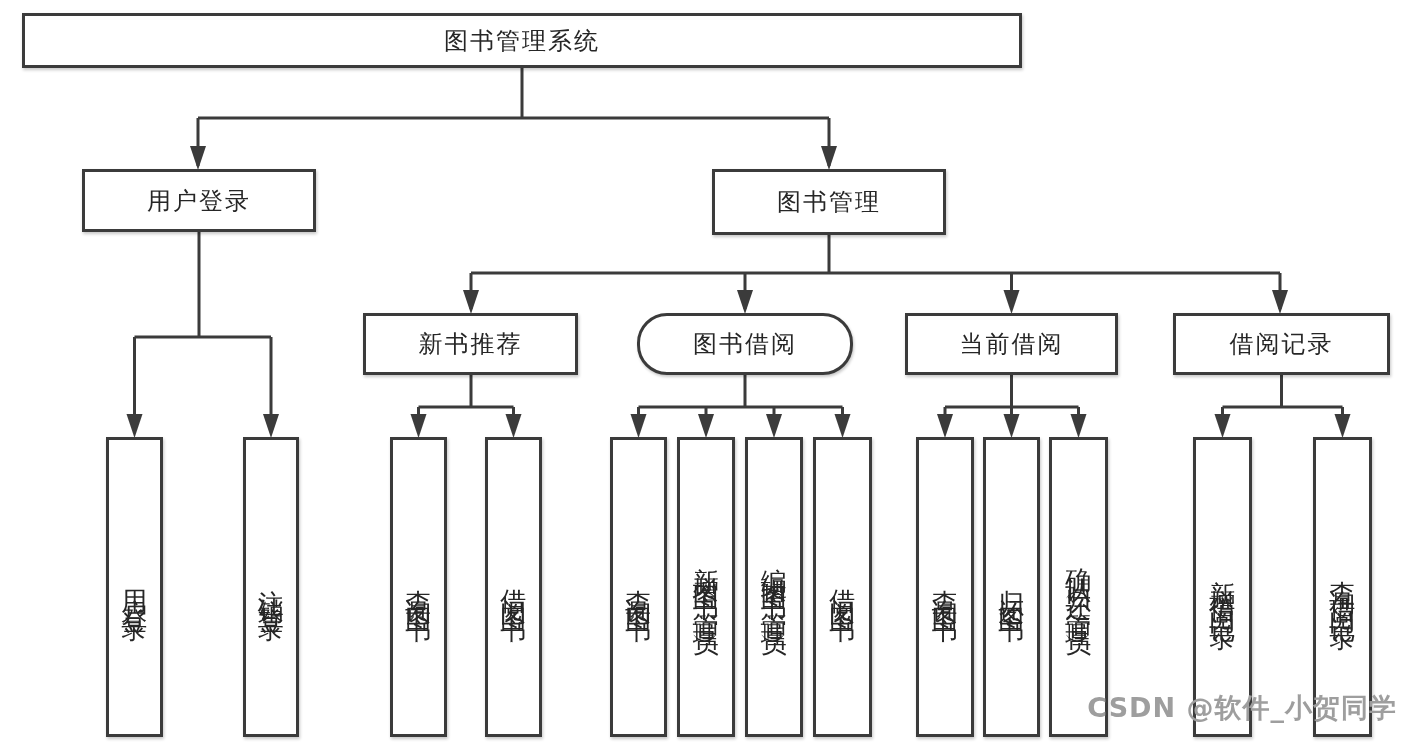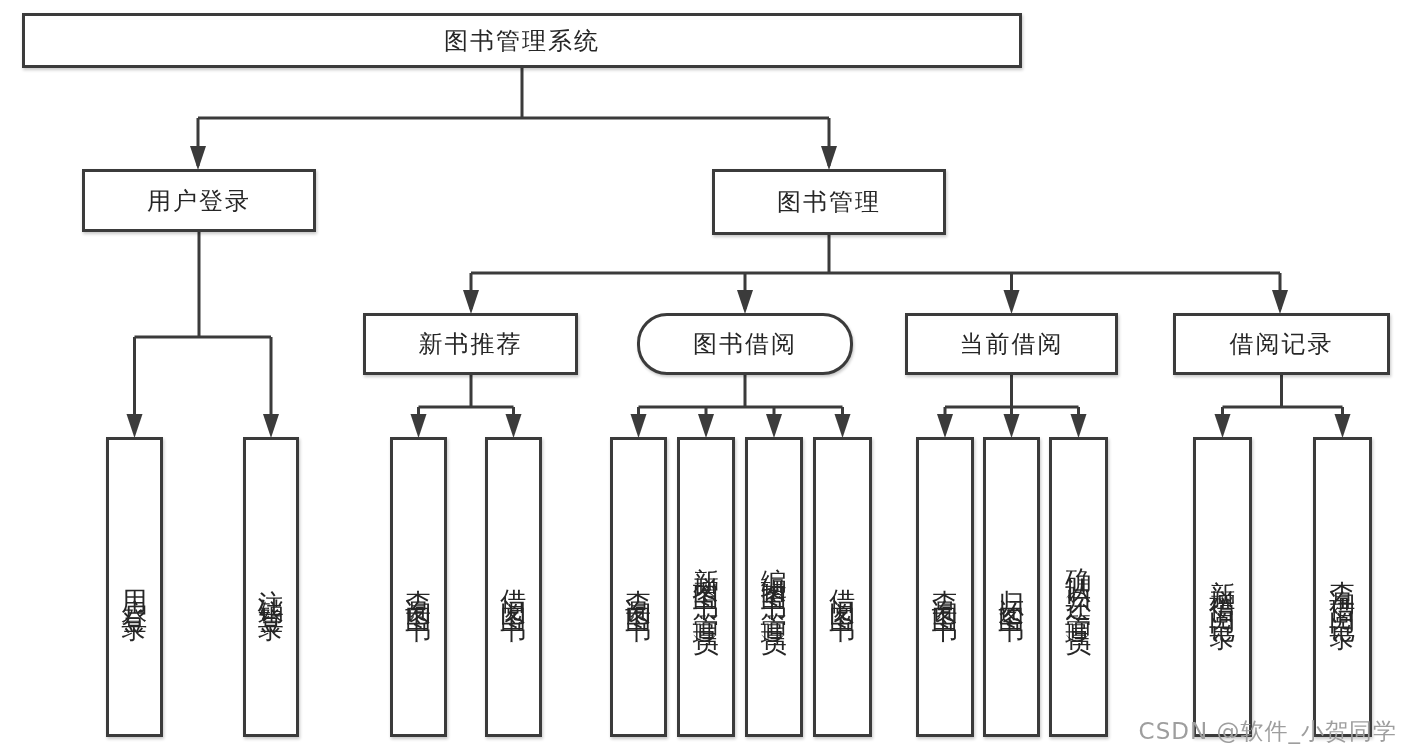--- a/index.html
+++ b/index.html
@@ -56,26 +56,27 @@
   #l-bb-add{left:677px;width:58px;}
   #l-bb-edit{left:745px;width:58px;}
   #l-bb-borrow{left:813px;width:59px;}
   #l-cb-query{left:916px;width:58px;}
   #l-cb-return{left:983px;width:57px;}
   #l-cb-confirm{left:1049px;width:59px;}
   #l-rec-add{left:1193px;width:59px;}
   #l-rec-query{left:1313px;width:59px;}
   .watermark{
     position:absolute;
-    right:8px;bottom:0;
-    font-size:23px;
+    right:8px;bottom:21px;
+    font-size:27px;
     color:var(--watermark-color);
     letter-spacing:1px;
     z-index:5;
     white-space:nowrap;
+    font-weight:bold;
   }
 </style>
 </head>
 <body>
 
 <div class="canvas">
 
   <svg class="connector" width="1405" height="747" viewBox="0 0 1405 747">
 
     <path d="M522 68 V118 M198 118 H829 M198 118 V166 M829 118 V166"></path>

